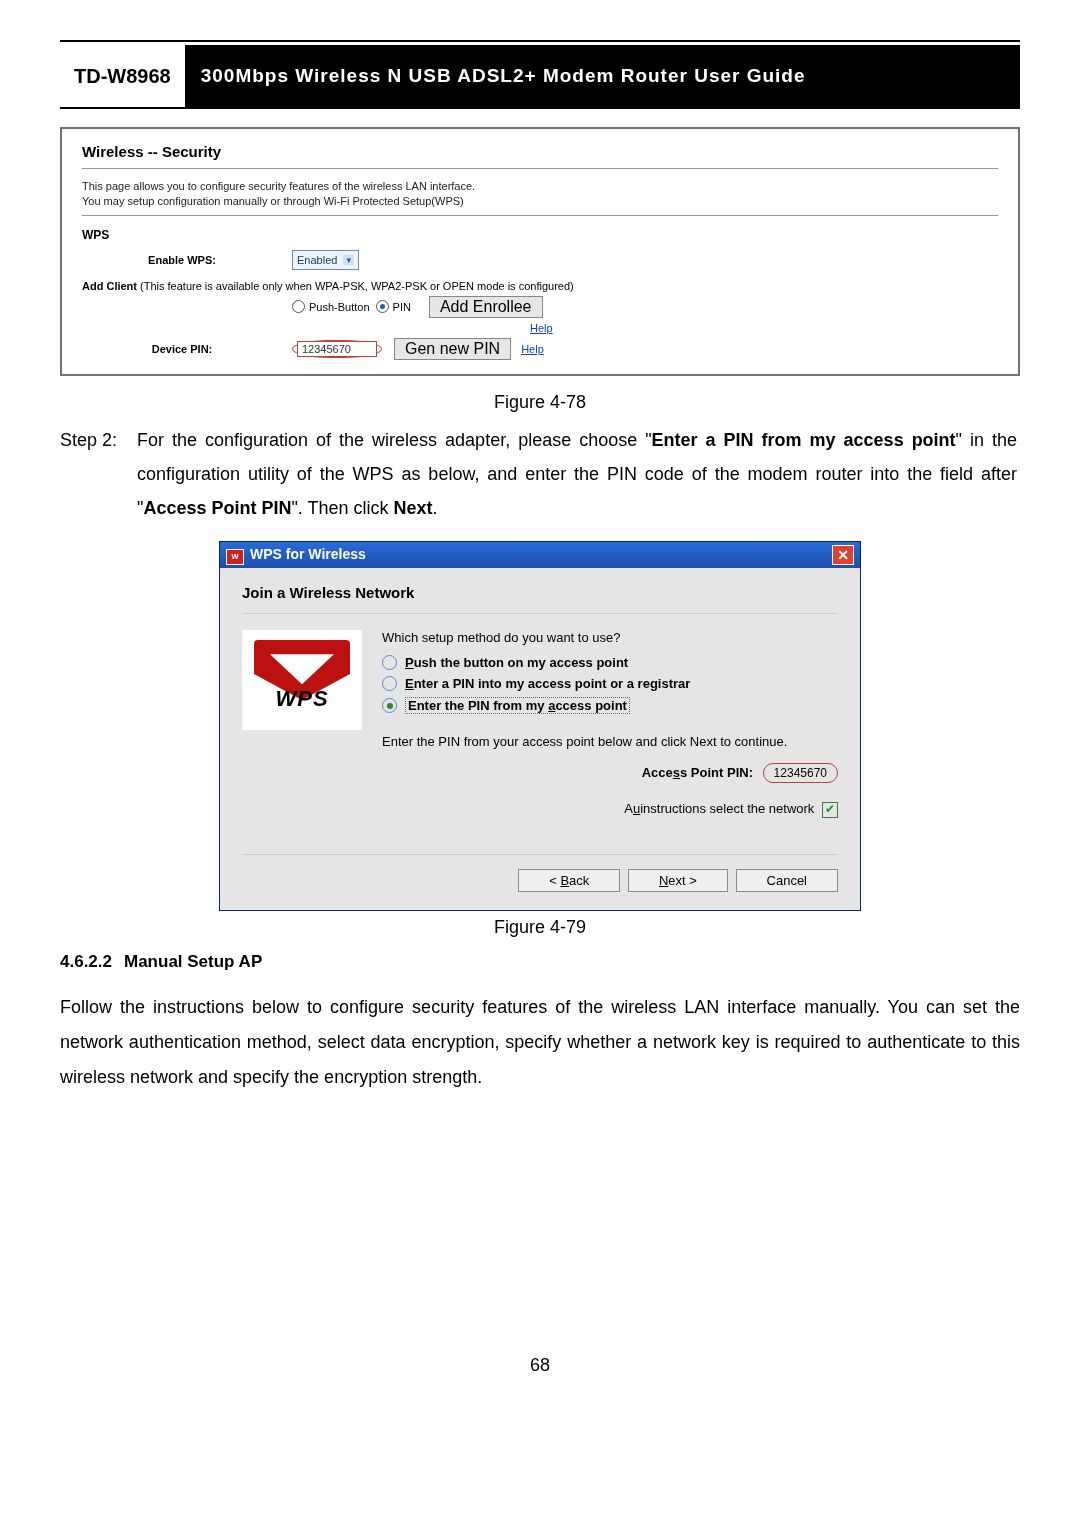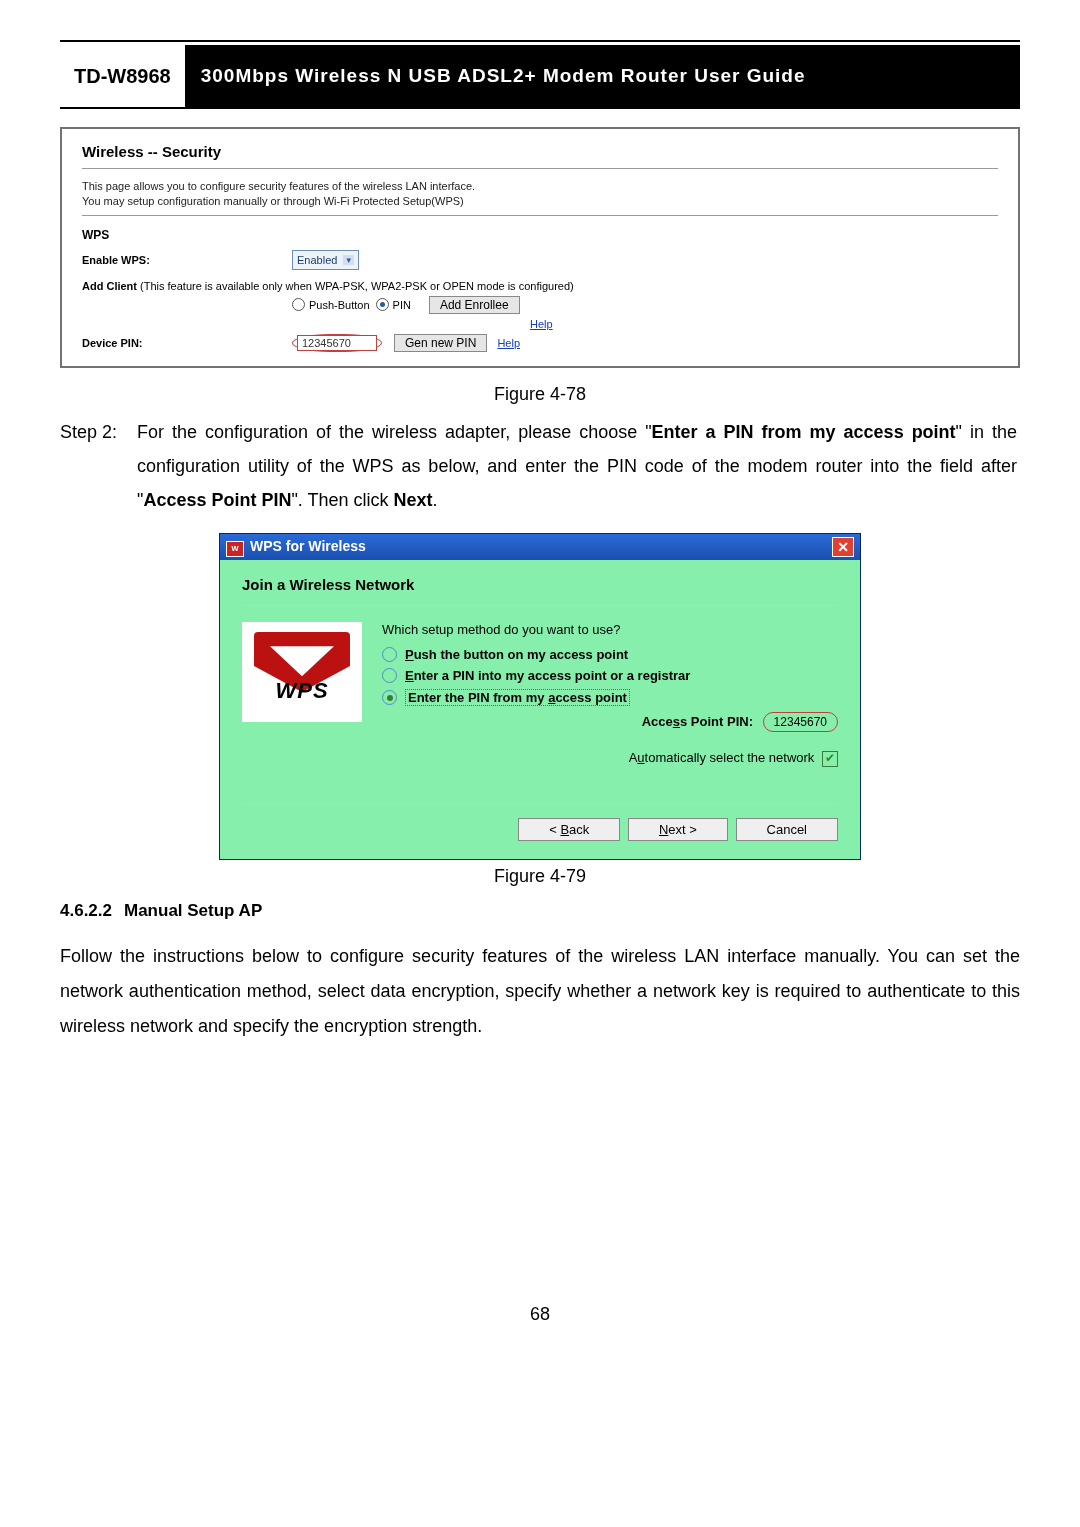--- a/index.html
+++ b/index.html
@@ -16,38 +16,38 @@
 .sec-num span.num{margin-right:12px}
 .para{font-size:18px;line-height:1.95;text-align:justify;margin-bottom:20px}
 .pnum{text-align:center;font-size:18px;margin-top:260px}
 
 .rpanel{border:2px solid #737373;margin:18px 0 16px;padding:14px 20px 10px;font-size:12px}
 .rp-title{font-weight:bold;font-size:15px;margin-bottom:8px}
 .rp-hr{border:0;border-top:1px solid #999;margin:6px 0 10px}
 .rp-desc{font-size:11px;color:#222;line-height:1.35}
 .rp-sub{font-weight:bold;font-size:12px;margin:12px 0 8px}
 .rp-row{display:flex;align-items:center;margin:4px 0;font-size:11px}
-.rp-lbl{width:200px;text-align:left;padding-right:10px;font-weight:bold}
+.rp-lbl{width:200px;text-align:center;padding-right:10px;font-weight:bold}
 .rp-sel{border:1px solid #6b8eb8;background:#eef3f9;padding:0 4px;height:18px;display:inline-flex;align-items:center;font-size:11px;color:#1a3e6b}
 .rp-sel .arr{background:#cfe0f2;margin-left:6px;padding:0 3px;color:#3a5a85;font-size:9px}
 .rp-note{font-size:11px;margin:10px 0 4px}
 .rp-radio{display:inline-flex;align-items:center;margin-right:6px}
 .rp-radio .c{width:11px;height:11px;border:1px solid #555;border-radius:50%;margin-right:4px;display:inline-flex;align-items:center;justify-content:center}
 .rp-radio .c.on::after{content:"";width:5px;height:5px;background:#2a5a9c;border-radius:50%}
-.rp-btn{border:1px solid #888;background:#e6e6e6;padding:1px 10px;font-size:12px;margin-left:12px}
+.rp-btn{border:1px solid #888;background:#e6e6e6;padding:1px 10px;font-size:16px;margin-left:12px}
 .rp-link{color:#1040c0;text-decoration:underline;font-size:11px;margin-left:10px}
 .rp-inp{border:1px solid #c04040;padding:1px 4px;font-size:11px;width:70px;color:#333}
 .rp-oval{display:inline-block;border:1px solid #c04040;border-radius:50%/60%;padding:0 4px}
 
 .dlg-wrap{width:640px;margin:10px auto 0;border:1px solid #0a246a}
 .dlg-tbar{background:linear-gradient(#2a6bd8,#1b4fb0);color:#fff;font-weight:bold;font-size:14px;padding:3px 6px;display:flex;align-items:center;justify-content:space-between}
 .dlg-tbar .ico{width:16px;height:14px;background:#c22;border:1px solid #fff;display:inline-block;margin-right:6px;font-size:9px;color:#fff;text-align:center;line-height:13px}
 .dlg-tbar .ttl{flex:1}
 .dlg-x{width:20px;height:18px;background:#e04030;border:1px solid #fff;color:#fff;display:flex;align-items:center;justify-content:center;font-weight:bold}
-.dlg-body{background:#86efac;padding:16px 22px 18px;font-size:13px}
+.dlg-body{background:#e5e5e5;padding:16px 22px 18px;font-size:13px}
 .dlg-h{font-weight:bold;font-size:15px;margin-bottom:12px}
 .dlg-sub{font-size:13px;margin-bottom:18px}
 .dlg-mid{display:flex;gap:20px;border-top:1px solid #ccc;border-bottom:1px solid #ccc;padding:16px 0 36px}
 .dlg-logo{width:120px;height:100px;background:#fff;display:flex;align-items:center;justify-content:center;flex-direction:column}
 .logo-badge{width:96px;height:80px;position:relative}
 .logo-badge .top{width:96px;height:34px;background:#b11;border-radius:4px 4px 0 0}
 .logo-badge .mid{width:0;height:0;border-left:48px solid transparent;border-right:48px solid transparent;border-top:26px solid #b11;position:absolute;top:34px;left:0}
 .logo-badge .inv{position:absolute;top:14px;left:16px;width:64px;height:30px;background:#fff;clip-path:polygon(0 0,100% 0,50% 100%)}
 .logo-badge .txt{position:absolute;top:46px;left:8px;width:80px;color:#000;font-weight:bold;font-size:22px;font-style:italic;text-align:center;letter-spacing:1px}
 .dlg-right{flex:1}
@@ -153,26 +153,27 @@
             <span class="lbl"><span class="u">P</span><span>ush the button on my access point</span></span>
           </div>
           <div class="dlg-opt">
             <span class="r"></span>
             <span class="lbl"><span class="u">E</span><span>nter a PIN into my access point or a registrar</span></span>
           </div>
           <div class="dlg-opt boxed">
             <span class="r on"></span>
             <span class="lbl"><span>Enter the PIN from my </span><span class="u">a</span><span>ccess point</span></span>
           </div>
+          <div class="dlg-hint">Enter the PIN from your access point below and click Next to continue.</div>
           <div class="dlg-pinrow">
             <span class="pl"><span>Acce</span><span class="u">s</span><span>s Point PIN:</span></span>
             <span class="dlg-pin">12345670</span>
           </div>
           <div class="dlg-auto">
-            <span><span>A</span><span class="u">u</span><span>tomatically select the network</span></span>
+            <span><span>A</span><span class="u">u</span><span>instructions select the network</span></span>
             <span class="dlg-chk">✔</span>
           </div>
         </div>
       </div>
       <div class="dlg-btnrow">
         <span class="dlg-btn"><span>&lt; </span><span class="u">B</span><span>ack</span></span>
         <span class="dlg-btn"><span class="u">N</span><span>ext &gt;</span></span>
         <span class="dlg-btn">Cancel</span>
       </div>
     </div>

